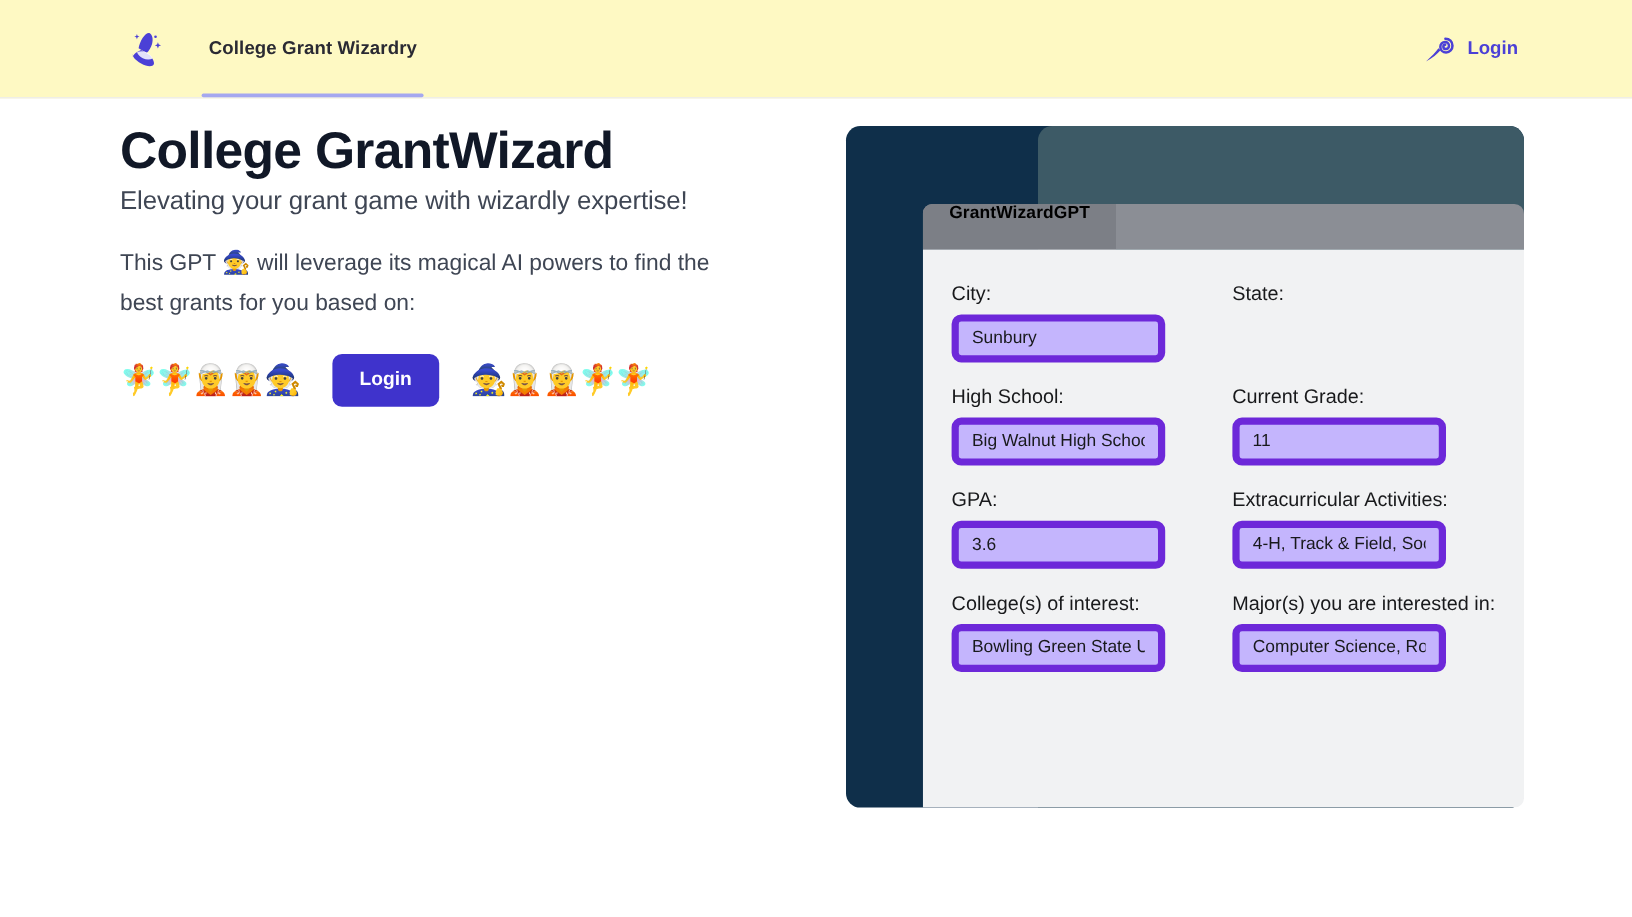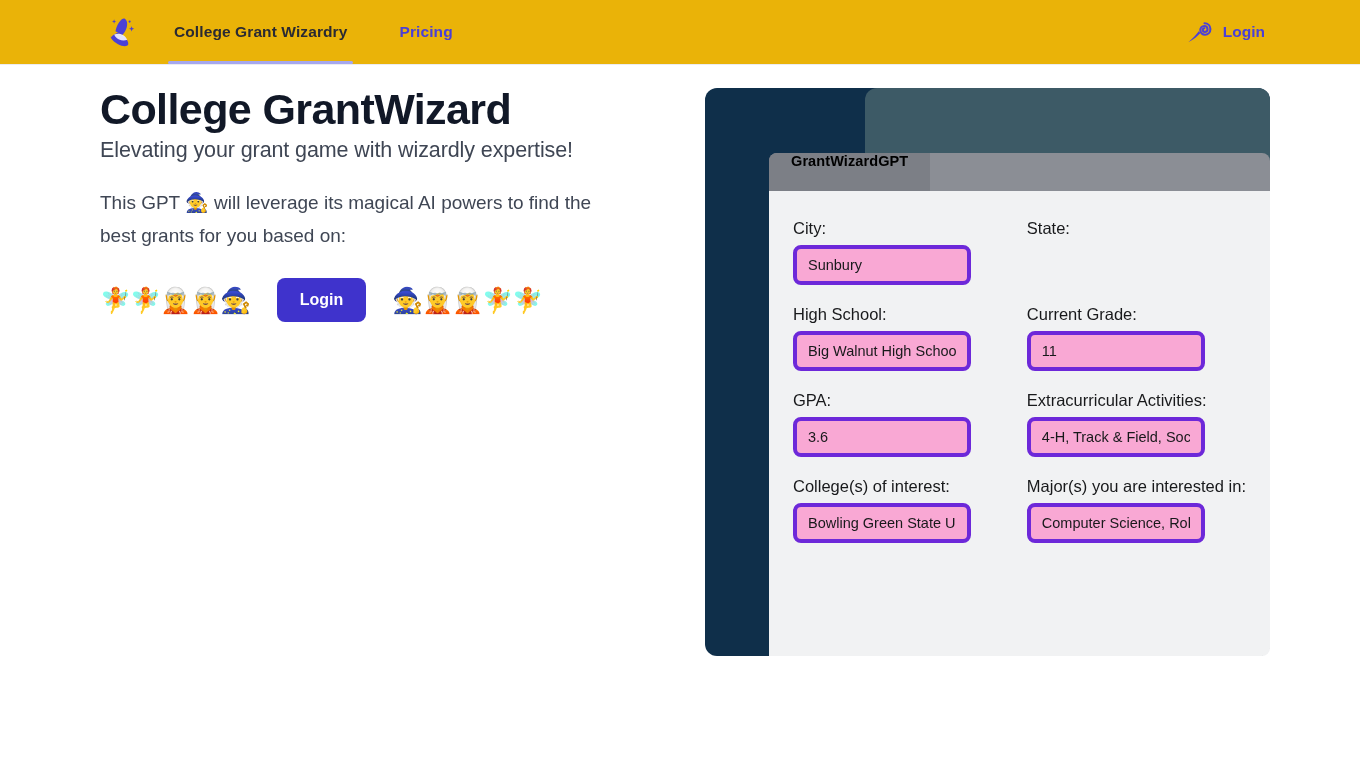--- a/index.html
+++ b/index.html
@@ -8,23 +8,23 @@
     width: 1360px;
     height: 764px;
     background: #ffffff;
     font-family: "Liberation Sans", sans-serif;
     overflow: hidden;
   }
 
   
   .header {
     position: relative;
-    height: 65px;
+    height: 82px;
     width: 100%;
-    background: #eab308;
+    background: #fef9c3;
     border-bottom: 1px solid #ececf1;
     display: flex;
     align-items: flex-end;
   }
   .header-left {
     display: flex;
     align-items: center;
     height: 100%;
     padding-left: 100px;
   }
@@ -225,23 +225,23 @@
   }
   .field-label {
     font-size: 16.5px;
     color: #18191b;
     margin-bottom: 7px;
     white-space: nowrap;
   }
   .field-input {
     width: 178px;
     height: 40px;
-    border: 4px solid #6d28d9;
+    border: 6px solid #6d28d9;
     border-radius: 8px;
-    background: #f9a8d4;
+    background: #c4b5fd;
     font-size: 14.5px;
     color: #18191b;
     padding: 0 11px;
     font-family: "Liberation Sans", sans-serif;
     outline: none;
   }
 </style>
 </head>
 <body>
 
@@ -254,23 +254,20 @@
         <path d="M12.2 22.6c2.4-1.1 5.4-1.3 8.2.1 2.5 1.2 4.1 3.1 4.8 5.1-2.3 1-5.4 1-8.2-.3-2.5-1.2-4.1-3-4.8-4.9z" fill="#ffffff" opacity="0.85"></path>
         <path d="M29.6 14.2l.7 1.9 1.9.7-1.9.7-.7 1.9-.7-1.9-1.9-.7 1.9-.7z" fill="#4b40d6"></path>
         <path d="M12.1 7.3l.6 1.6 1.6.6-1.6.6-.6 1.6-.6-1.6-1.6-.6 1.6-.6z" fill="#4b40d6"></path>
         <circle cx="27.6" cy="9.6" r="1.1" fill="#4b40d6"></circle>
       </svg>
     </div>
     <div class="nav-tabs">
       <div class="nav-tab active">
         <span>College Grant Wizardry</span>
       </div>
-      <div class="nav-tab link">
-        <span>Pricing</span>
-      </div>
     </div>
   </div>
   <div class="header-right">
     <div class="login-icon-wrap">
       <svg width="30" height="30" viewBox="0 0 30 30" aria-hidden="true">
         <path d="M21.5 6.2c3.4 0 5.9 2.6 5.9 5.9 0 3.1-2.3 5.6-5.3 5.6-2.7 0-4.8-2-4.8-4.6 0-2.3 1.7-4.1 3.9-4.1 1.9 0 3.3 1.4 3.3 3.2 0 1.5-1.1 2.7-2.6 2.7-1.2 0-2.1-.9-2.1-2 0-.9.7-1.6 1.5-1.6" fill="none" stroke="#4b40d6" stroke-width="2.1" stroke-linecap="round"></path>
         <path d="M17.4 15.9c-2.6 3.1-6.6 6.3-12.1 9.3 4.6-4.2 8.1-7.8 10.4-11" fill="#4b40d6"></path>
       </svg>
     </div>
     <div class="login-link">Login</div>

